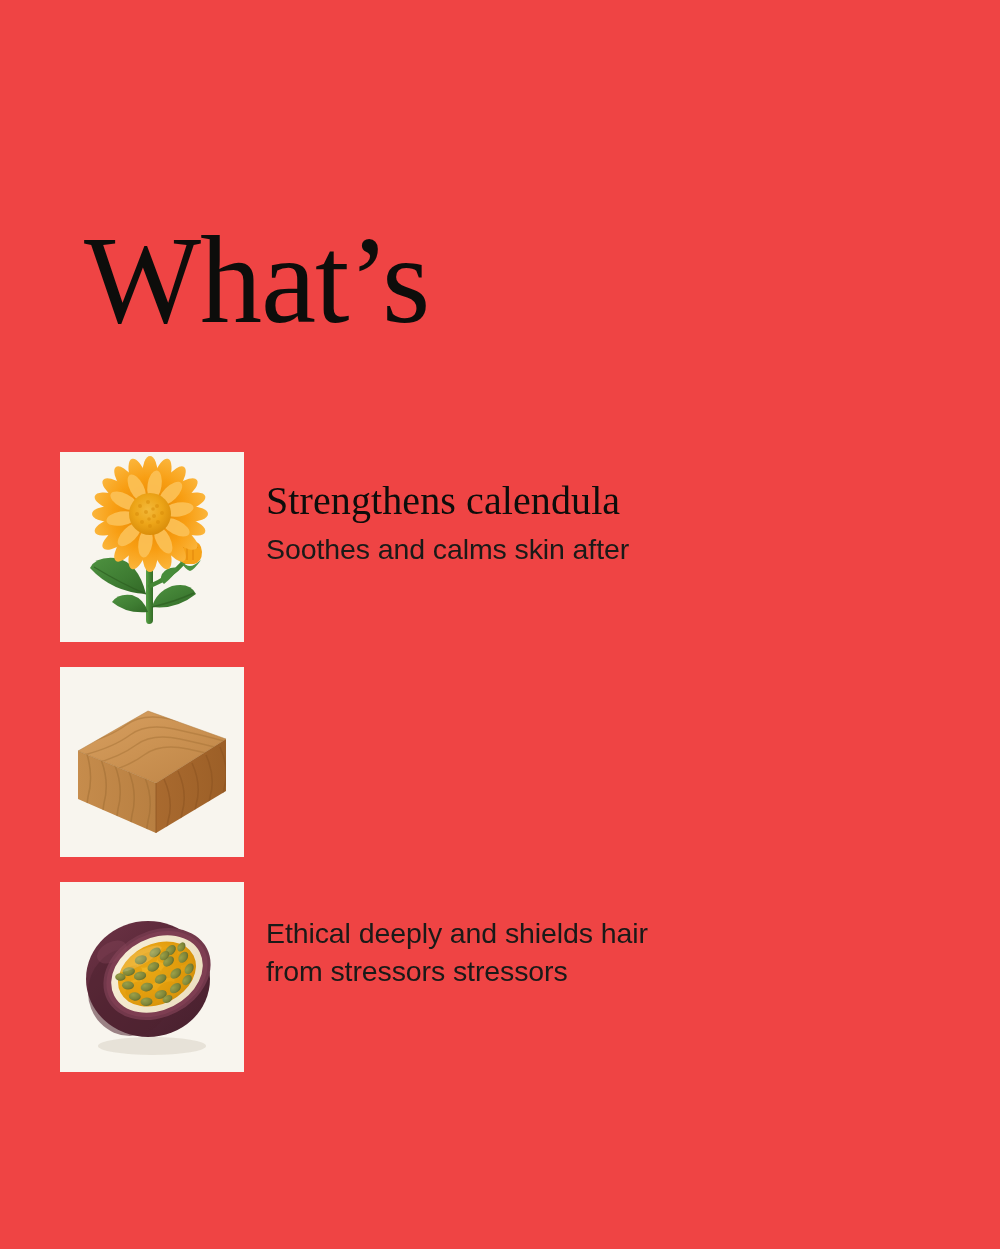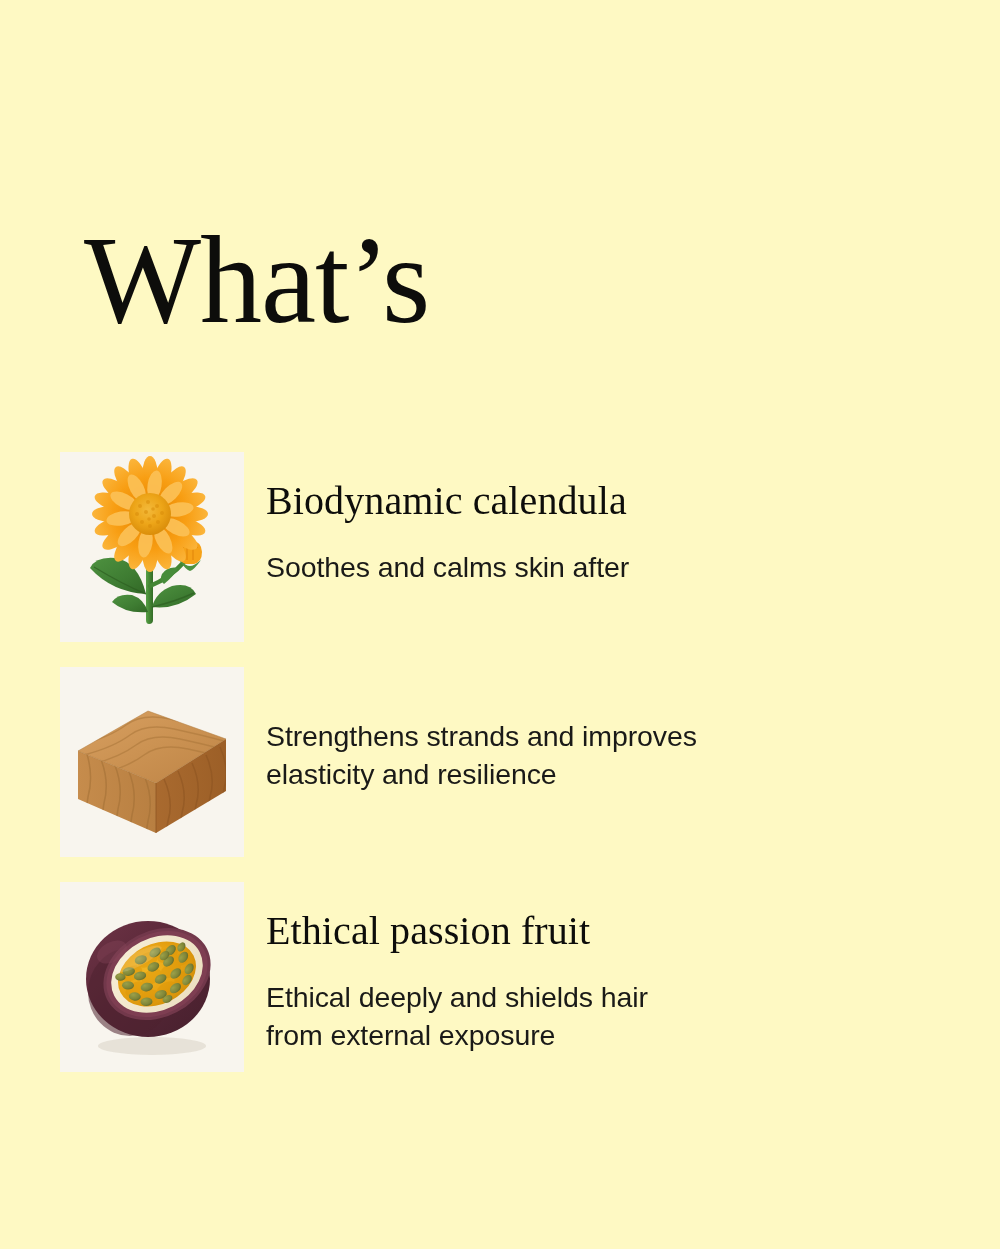--- a/index.html
+++ b/index.html
@@ -12,21 +12,21 @@
     background: #F0ECE2;
     font-family: "Liberation Sans", sans-serif;
     overflow: hidden;
     position: relative;
   }
 
   .page {
     position: relative;
     width: 1000px;
     height: 1249px;
-    background: #fef9c3;
+    background: #ef4444;
   }
 
   
   .heading {
     position: absolute;
     left: 84px;
     top: 140px;
     width: 600px;
     font-family: "Liberation Serif", "DejaVu Serif", serif;
     font-size: 124px;
@@ -75,21 +75,21 @@
   .row-title {
     font-family: "Liberation Serif", "DejaVu Serif", serif;
     font-size: 40px;
     line-height: 46px;
     color: #0D0D0B;
     font-weight: 400;
     letter-spacing: 0.1px;
     white-space: nowrap;
   }
   .row-desc {
-    margin-top: 24px;
+    margin-top: 6px;
     font-family: "Liberation Sans", sans-serif;
     font-size: 28.5px;
     line-height: 38px;
     color: #1A1A18;
     font-weight: 400;
     letter-spacing: -0.1px;
     max-width: 540px;
   }
   .row-desc .dline {
     display: block;
@@ -262,21 +262,21 @@
                 <circle cx="-13" cy="0" r="2"></circle>
               <circle cx="-4" cy="-2" r="2"></circle>
                 <circle cx="4" cy="2" r="2"></circle>
               <circle cx="-1" cy="5" r="1.8"></circle>
                 <circle cx="3" cy="-5" r="1.8"></circle>
             </g>
           </g>
         </svg>
       </div>
       <div class="row-text">
-        <div class="row-title">Biodynamic calendula</div>
+        <div class="row-title">Strengthens calendula</div>
         <div class="row-desc">
           <span class="dline">Soothes and calms skin after</span>
         </div>
       </div>
     </div>
 
     <div class="row">
       <div class="icon-tile">
         <svg viewBox="0 0 184 190" xmlns="http://www.w3.org/2000/svg">
           <defs>
@@ -329,24 +329,20 @@
             <path d="M132 96 Q142 118 136 138 Q132 156 138 176"></path>
             <path d="M146 88 Q156 110 150 130 Q146 148 152 168"></path>
             <path d="M160 80 Q170 102 164 122 Q160 140 166 160"></path>
           </g>
 
           <path d="M18 84 L88 44 L166 72 L96 116 Z" fill="none" stroke="#B07A3C" stroke-width="1" opacity="0.5"></path>
           <path d="M96 116 L96 166" stroke="#8A5220" stroke-width="1.2" opacity="0.6"></path>
         </svg>
       </div>
       <div class="row-text">
-        <div class="row-desc">
-          <span class="dline">Strengthens strands and improves</span>
-          <span class="dline">elasticity and resilience</span>
-        </div>
       </div>
     </div>
 
     <div class="row">
       <div class="icon-tile">
         <svg viewBox="0 0 184 190" xmlns="http://www.w3.org/2000/svg">
           <defs>
             <linearGradient id="p-rind" x1="0" y1="0" x2="1" y2="1">
               <stop offset="0%" stop-color="#6E3446"></stop>
               <stop offset="45%" stop-color="#592738"></stop>
@@ -420,22 +416,21 @@
               <ellipse cx="15" cy="-13" rx="5.4" ry="3.8" fill="url(#p-seed)" transform="rotate(-14 15 -13)"></ellipse>
             </g>
 
             <ellipse cx="-10" cy="-22" rx="26" ry="7" fill="#FFFFFF" opacity="0.14"></ellipse>
           </g>
 
           <ellipse cx="52" cy="70" rx="16" ry="10" fill="#8A475C" opacity="0.35" transform="rotate(-28 52 70)"></ellipse>
         </svg>
       </div>
       <div class="row-text">
-        <div class="row-title">Ethical passion fruit</div>
         <div class="row-desc">
           <span class="dline">Ethical deeply and shields hair</span>
-          <span class="dline">from external exposure</span>
+          <span class="dline">from stressors stressors</span>
         </div>
       </div>
     </div>
 
   </div>
 </div>
 
 </body></html>

